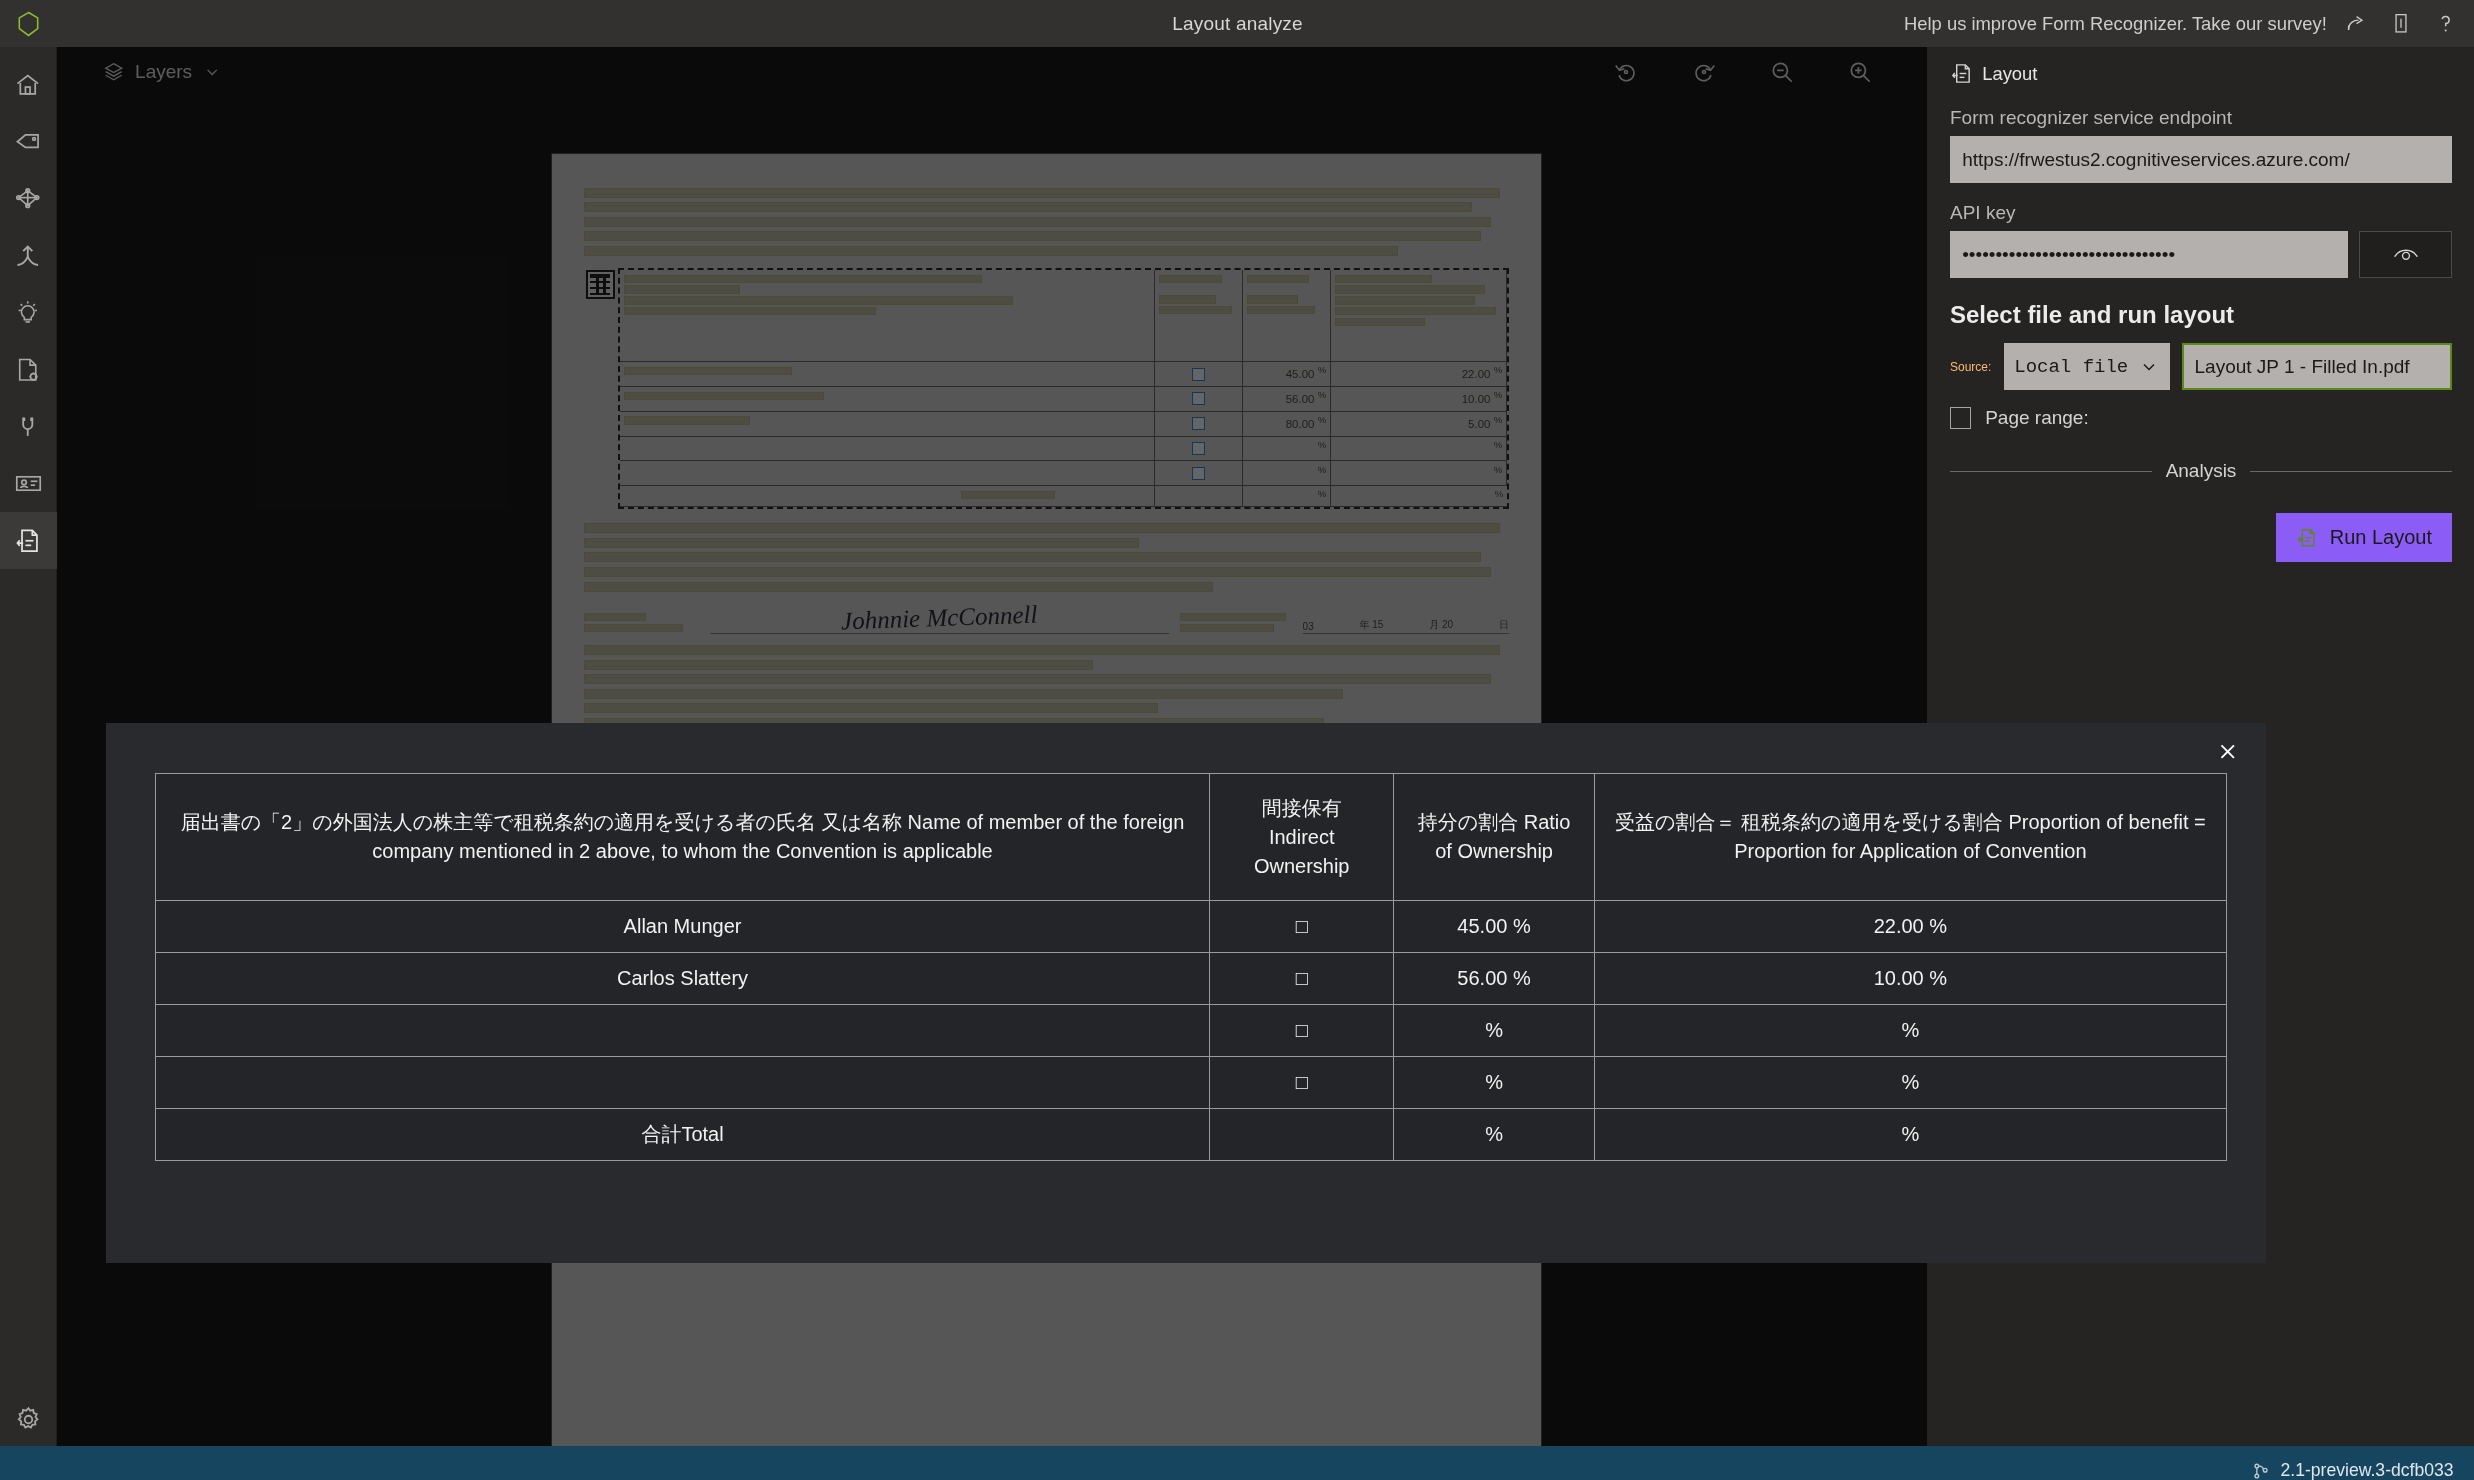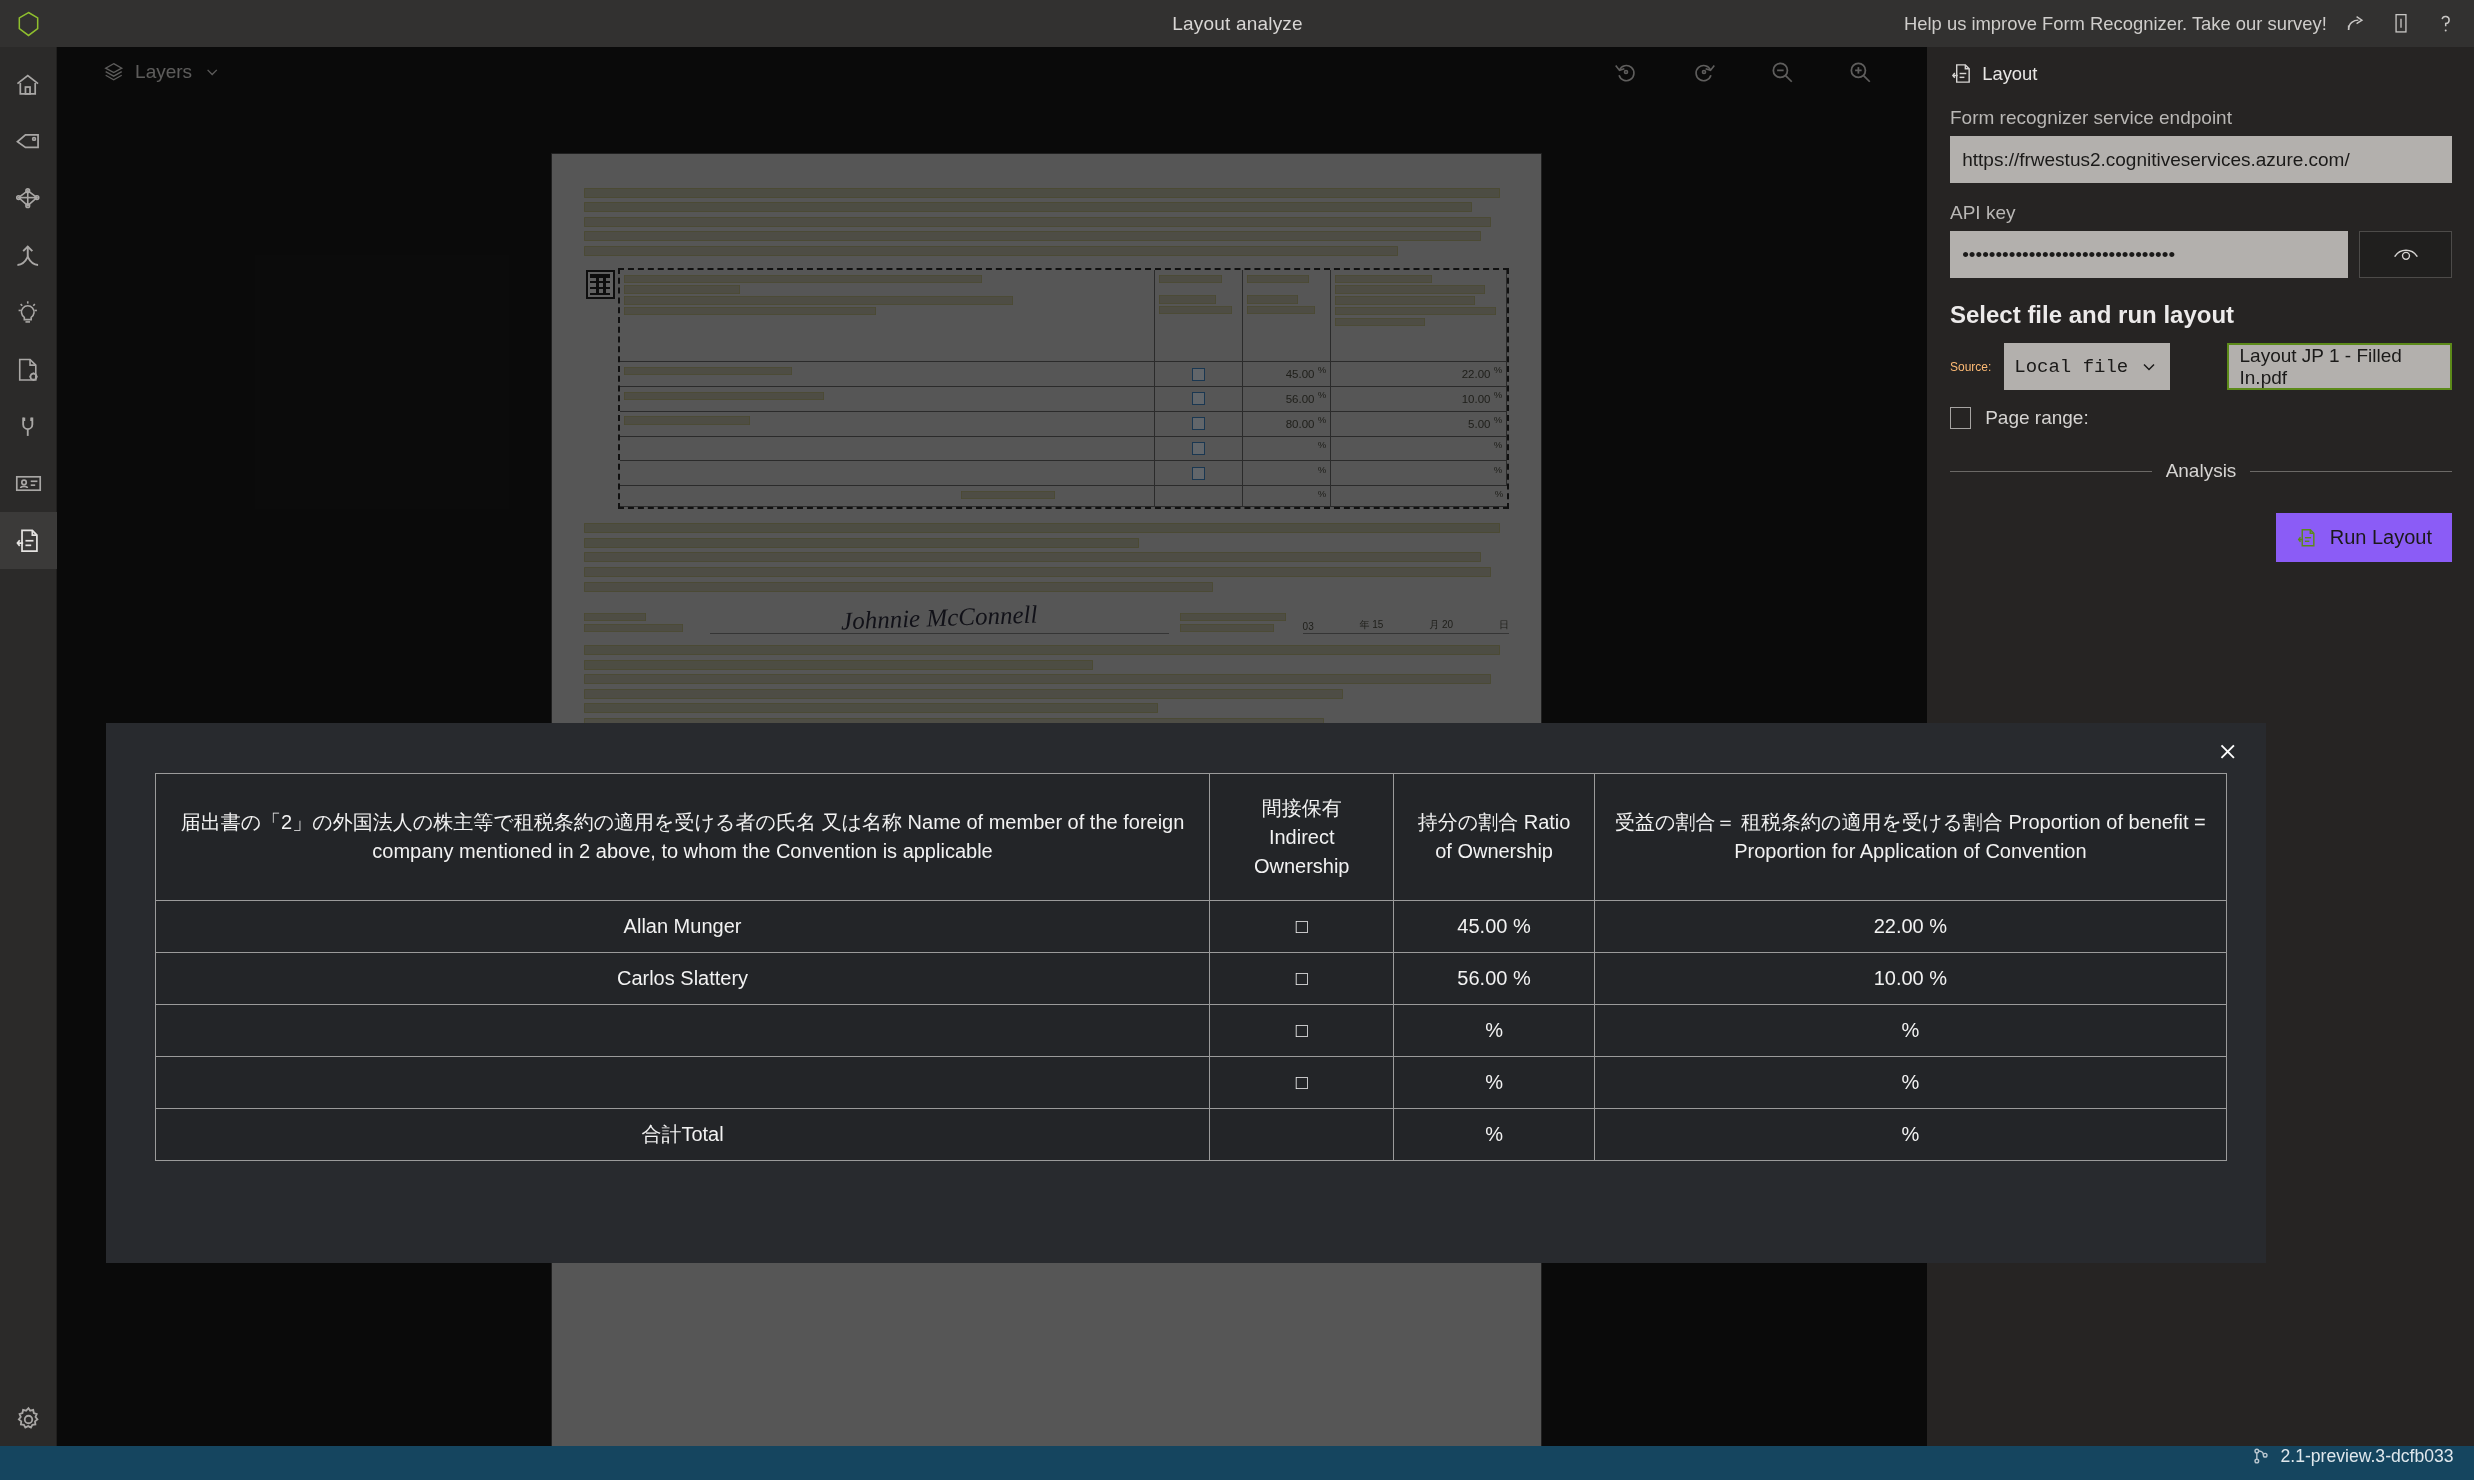--- a/index.html
+++ b/index.html
@@ -130,21 +130,21 @@
   }
   .sec-title { font-size: 24px; font-weight: bold; color: #eceaea; margin: 21.4px 0 13.8px; }
   .src-row { display: flex; align-items: center; gap: 12.2px; margin-bottom: 17px; }
   .src-lbl { font-size: 12px; color: #fdba74; }
   .sel {
     height: 47px; background: #b3b0ad; color: #1b1a19; font-size: 19px;
     display: flex; align-items: center; gap: 10.7px; padding: 0 10.7px; font-family: Liberation Mono, monospace;
   }
   .file-box {
     flex: 1; height: 47px; background: #b3b0ad; border: 2.3px solid #5c8a19;
-    color: #1b1a19; font-size: 19px; display: flex; align-items: center; padding: 0 10.7px; margin-left: 45px;
+    color: #1b1a19; font-size: 19px; display: flex; align-items: center; padding: 0 10.7px;
   }
   .chk-row { display: flex; align-items: center; gap: 13.8px; margin-bottom: 31px; }
   .chk-sq { width: 21.4px; height: 21.4px; border: 1.5px solid #a6a4a2; background: transparent; }
   .chk-lbl { font-size: 19px; color: #d6d4d2; }
   .divider-row { display: flex; align-items: center; gap: 13.8px; margin: 23px 0 31px; }
   .divider-row .ln { flex: 1; height: 0.8px; background: #6b6966; }
   .divider-row .tx { font-size: 19px; color: #d6d4d2; }
   .btn-area { display: flex; justify-content: flex-end; margin-bottom: 44px; }
   .run-btn {
     background: #8b5cf6; color: #1b1a19; font-size: 20px; height: 49px;
@@ -153,21 +153,21 @@
   .res-row { display: flex; align-items: center; justify-content: space-between; }
   .res-title { font-size: 24px; font-weight: bold; color: #eceaea; }
   .dl-btn {
     background: #5c8a19; color: #121212; font-size: 20px; height: 49px; width: 162px;
     display: flex; align-items: center; justify-content: center; gap: 10.7px;
   }
 
   
   .statusbar {
     position: absolute; left: 0; bottom: 0; width: 2475px; height: 35px;
-    background: #15455f; display: flex; align-items: flex-start; justify-content: flex-end;
+    background: #15455f; display: flex; align-items: flex-end; justify-content: flex-end;
     padding-right: 21.4px; gap: 9.2px; color: #dfe7ec; font-size: 17.6px;
   }
 
   
   .overlay {
     position: absolute; left: 57px; top: 47px; width: 1870px; height: 1416px;
     background: rgba(10,10,10,.55);
   }
   .modal {
     position: absolute; left: 106px; top: 723px; width: 2160px; height: 540px;

